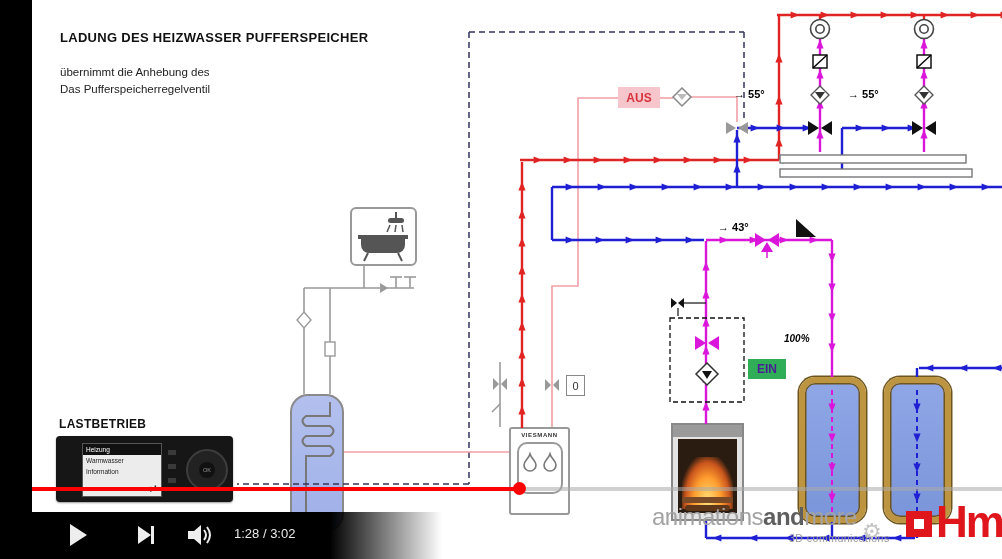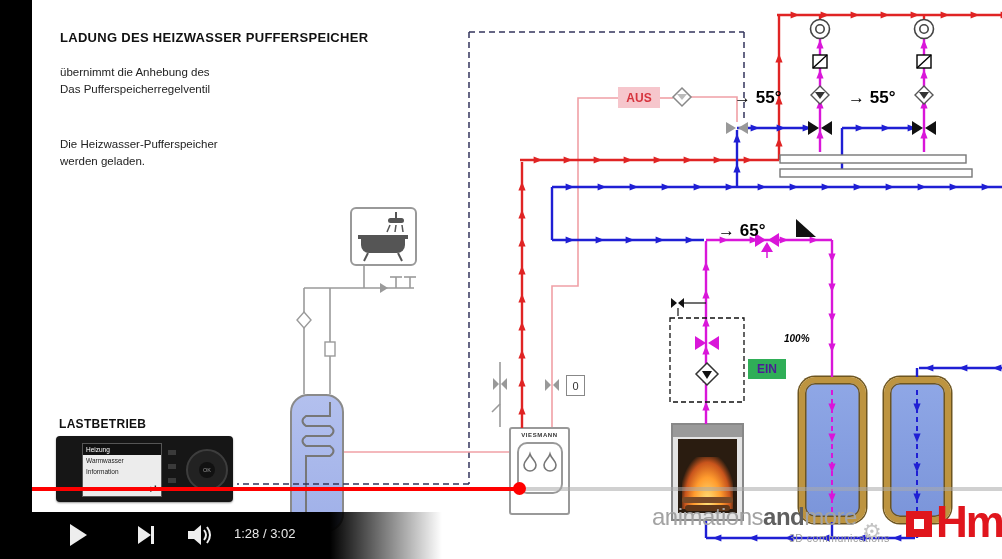--- a/index.html
+++ b/index.html
@@ -4,21 +4,21 @@
 <style>
   html,body{margin:0;padding:0;background:#000;}
   #stage{position:relative;width:1002px;height:559px;background:#fff;overflow:hidden;
          font-family:"Liberation Sans","DejaVu Sans",sans-serif;margin-left:32px;}
   .abs{position:absolute;}
   
   .vid-title{left:28px;top:30px;font-size:13px;font-weight:bold;color:#111;letter-spacing:.3px;}
   .para{font-size:11.5px;color:#222;line-height:17px;}
   
   .badge{display:flex;align-items:center;justify-content:center;font-weight:bold;font-size:12px;z-index:4;}
-  .temp-label{font-weight:bold;font-size:17px;color:#000;z-index:4;white-space:nowrap;}
+  .temp-label{font-weight:bold;font-size:11px;color:#000;z-index:4;white-space:nowrap;}
   
   .eq{z-index:2;box-sizing:border-box;}
   .buffer-tank{width:67px;height:146px;border:6px solid #bd9440;border-radius:16px;
                box-shadow:0 0 0 1.5px #6d5520, inset 0 0 0 1.5px #6d5520;
                background:linear-gradient(180deg,#8fa7e6,#7b95da);}
   
   .ctrl-row{font-size:6.5px;line-height:11px;height:11px;padding-left:3px;color:#222;overflow:hidden;}
   .ctrl-row.sel{background:#111;color:#fff;}
   
   #player-bar{left:0;top:512px;width:938px;height:47px;z-index:15;
@@ -38,24 +38,20 @@
 <body>
 
 <div id="stage">
 
   <div class="abs" style="left:0;top:0;width:1002px;height:559px;background:#fff;"></div>
 
   <div class="abs vid-title">LADUNG DES HEIZWASSER PUFFERSPEICHER</div>
   <div class="abs para" style="left:28px;top:64px;">
     <div>übernimmt die Anhebung des</div>
     <div>Das Pufferspeicherregelventil</div>
-  </div>
-  <div class="abs para" style="left:28px;top:136px;">
-    <div>Die Heizwasser-Pufferspeicher</div>
-    <div>werden geladen.</div>
   </div>
 
   <div class="abs eq" style="left:318px;top:207px;width:67px;height:59px;border:2px solid #999;border-radius:6px;background:#fff;">
     <svg width="63" height="55">
       <rect x="6" y="26" width="50" height="4" fill="#555"></rect>
       <path d="M9 30 h44 v6 a8 8 0 0 1 -8 8 h-28 a8 8 0 0 1 -8 -8 z" fill="#555"></path>
       <line x1="16" y1="44" x2="12" y2="52" stroke="#555" stroke-width="2"></line>
       <line x1="46" y1="44" x2="50" y2="52" stroke="#555" stroke-width="2"></line>
       <line x1="44" y1="3" x2="44" y2="9" stroke="#555" stroke-width="2"></line>
       <rect x="36" y="9" width="16" height="5" rx="2.5" fill="#555"></rect>
@@ -360,21 +356,21 @@
       <polygon points="513,379 513,391 519,385" fill="#999"></polygon>
       <polygon points="527,379 527,391 521,385" fill="#999"></polygon>
     </g>
   </svg>
 
   <div class="abs badge" style="left:586px;top:87px;width:42px;height:21px;background:#f6c6cc;color:#d6333d;">AUS</div>
   <div class="abs badge" style="left:716px;top:359px;width:38px;height:20px;background:#2fae57;color:#4c1d95;">EIN</div>
 
   <div class="abs temp-label" style="left:702px;top:88px;">→ 55°</div>
   <div class="abs temp-label" style="left:816px;top:88px;">→ 55°</div>
-  <div class="abs temp-label" style="left:686px;top:221px;">→ 65°</div>
+  <div class="abs temp-label" style="left:686px;top:221px;">→ 43°</div>
   <div class="abs temp-label" style="left:752px;top:333px;font-size:10px;font-style:italic;">100%</div>
   <div class="abs" style="left:534px;top:375px;width:17px;height:19px;border:1.5px solid #888;background:#fff;z-index:4;
               display:flex;align-items:center;justify-content:center;font-size:11px;color:#333;">0</div>
 
   <div class="abs wm" style="left:620px;top:503px;"><span>animations</span><b>and</b><span>more</span></div>
   <div class="abs wm-sub" style="left:757px;top:532px;">3D communications</div>
   <div class="abs" style="left:874px;top:502px;z-index:5;display:flex;align-items:flex-start;">
     <div class="logo-box" style="margin-top:9px;"></div>
     <div class="logo-txt" style="margin-left:4px;">Hm</div>
   </div>

